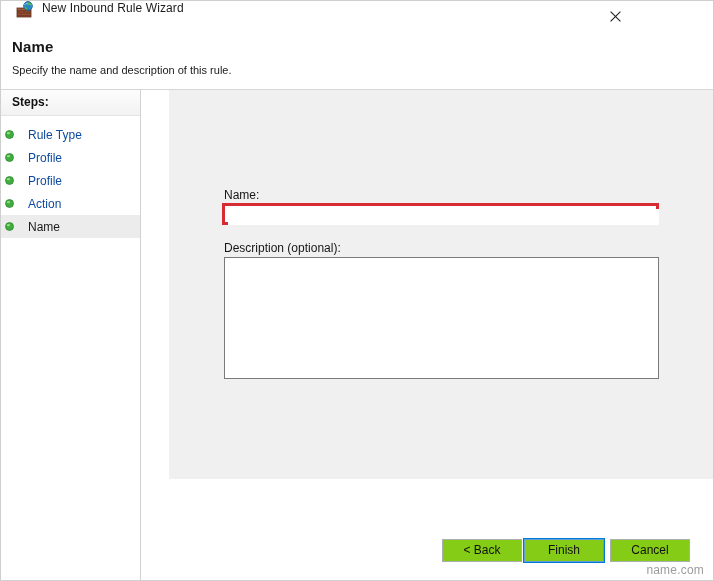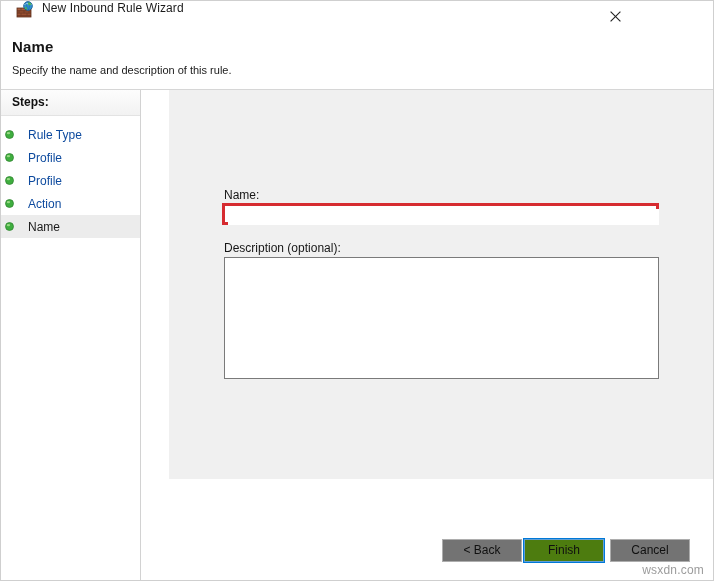--- a/index.html
+++ b/index.html
@@ -235,36 +235,36 @@
     top: 449px;
     width: 546px;
     height: 43px;
   }
   .btn {
     position: absolute;
     top: 0;
     width: 80px;
     height: 23px;
     box-sizing: border-box;
-    background: #737373;
+    background: #84cc16;
     border: 1px solid #adadad;
     font-family: "Liberation Sans", sans-serif;
     font-size: 12px;
     color: #101010;
     cursor: default;
     padding: 0;
     line-height: 21px;
     text-align: center;
   }
   .btn-back   { left: 273px; }
   .btn-finish {
     left: 355px;
     border: 1px solid #5f9fd6;
     box-shadow: 0 0 0 1px #0078d7;
-    background: #4d7c0f;
+    background: #84cc16;
   }
   .btn-cancel { left: 441px; }
 
   
   .watermark {
     position: absolute;
     right: 9px;
     bottom: 3px;
     font-size: 12px;
     color: #9c9c9c;
@@ -401,15 +401,15 @@
     <textarea class="desc-input" placeholder="" style=""></textarea>
 
     <div class="footer-buttons">
       <button class="btn btn-back">&lt; Back</button>
       <button class="btn btn-finish">Finish</button>
       <button class="btn btn-cancel">Cancel</button>
     </div>
 
   </div>
 
-  <div class="watermark">wsxdn.com</div>
+  <div class="watermark">name.com</div>
 
 </div>
 
 </body></html>

